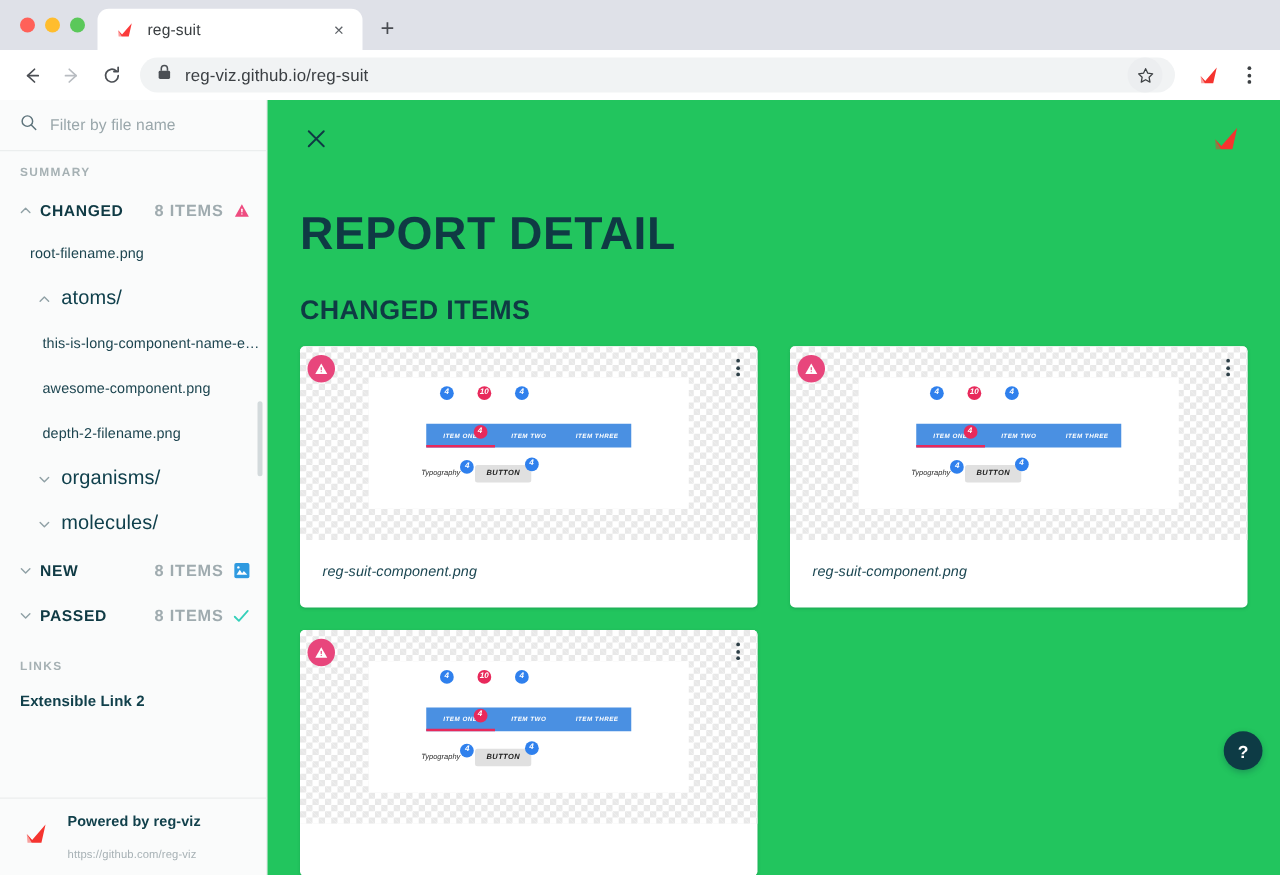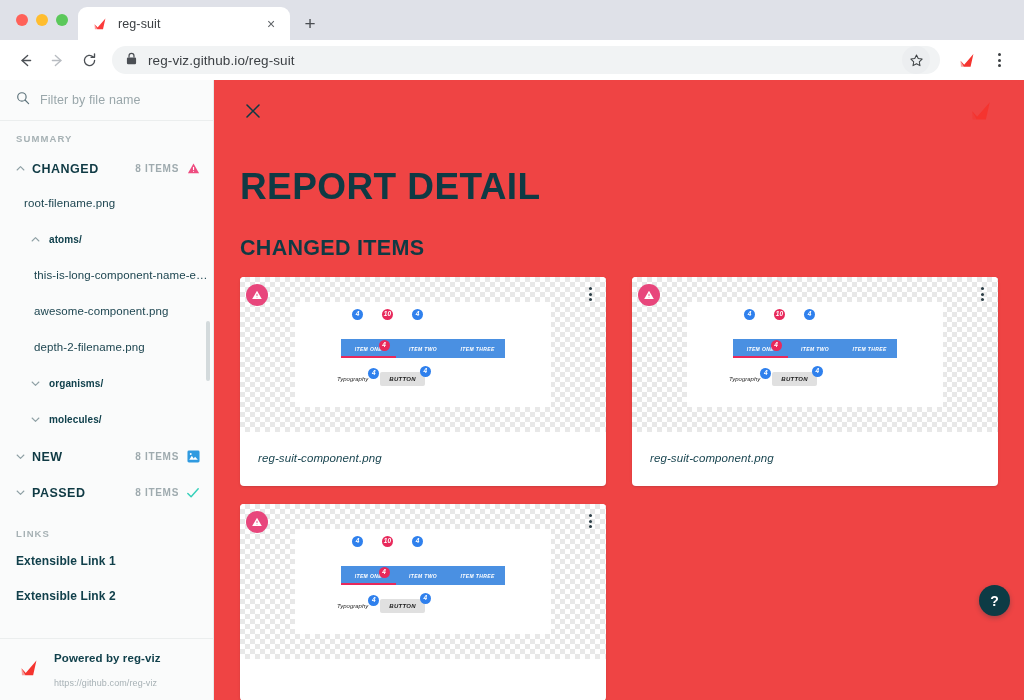--- a/index.html
+++ b/index.html
@@ -144,36 +144,36 @@
   }
   .chev {
     width: 14px; flex: 0 0 14px; display: flex;
     align-items: center; justify-content: center; color: #8fa0a5;
   }
   .group-name {
     font-size: 12.5px; font-weight: 700; color: #0f3a44;
     letter-spacing: .5px; margin-left: 5px; flex: 1;
   }
   .items-count {
-    font-size: 10px; font-weight: 700; color: #9fabaf;
+    font-size: 13px; font-weight: 700; color: #9fabaf;
     letter-spacing: .7px; margin-right: 7px;
   }
   .st-icon { width: 14px; height: 14px; flex: 0 0 14px; display: flex; align-items: center; justify-content: center; }
 
   .file-row {
     font-size: 11.5px; color: #1d4550; letter-spacing: .1px;
     height: 22px; display: flex; align-items: center;
     margin-bottom: 14px;
     white-space: nowrap; overflow: hidden; text-overflow: ellipsis;
   }
   .dir-row {
     display: flex; align-items: center; height: 22px; margin-bottom: 14px;
   }
   .dir-name {
-    font-size: 10px; font-weight: 700; color: #10404c;
+    font-size: 16px; font-weight: 400; color: #10404c;
     letter-spacing: .1px; margin-left: 7px;
   }
 
   .sb-thumb {
     position: absolute; right: 3px; top: 200px;
     width: 4px; height: 60px; border-radius: 2px; background: #d3dadc;
   }
 
   .links-block { padding-top: 12px; }
   .link-row {
@@ -185,21 +185,21 @@
   .sb-footer {
     flex: 0 0 62px; border-top: 1px solid #ebeeee;
     display: flex; align-items: center; gap: 12px; padding: 0 16px;
   }
   .footer-texts { display: flex; flex-direction: column; gap: 14px; }
   .footer-title { font-size: 11.5px; font-weight: 700; color: #11404b; letter-spacing: .1px; }
   .footer-url { font-size: 9px; color: #a7b1b5; letter-spacing: .1px; }
 
   
   .main {
-    flex: 1; background: #ef4444; position: relative;
+    flex: 1; background: #22c55e; position: relative;
     overflow: hidden; padding: 0 26px;
   }
   .main-top { display: flex; align-items: flex-start; justify-content: space-between; padding-top: 18px; }
   .close-x {
     width: 26px; height: 26px; display: flex; align-items: center; justify-content: center;
     color: #0f3a44;
   }
   .logo-tr { width: 34px; height: 26px; }
 
   .page-title {
@@ -484,21 +484,20 @@
           <span class="items-count">8 ITEMS</span>
           <span class="st-icon">
             <svg width="14" height="14" viewBox="0 0 14 14">
                 <path d="M1.8 7.4 L5.1 10.7 L12.2 2.7" stroke="#35d0ba" stroke-width="1.45" fill="none" stroke-linecap="round" stroke-linejoin="round"></path>
               </svg>
           </span>
         </div>
 
         <div class="links-block">
           <div class="sec-label">LINKS</div>
-          <div class="link-row">Extensible Link 1</div>
           <div class="link-row">Extensible Link 2</div>
         </div>
 
         <div class="sb-thumb"></div>
       </div>
 
       <div class="sb-footer">
         <span>
           <svg width="26" height="22" viewBox="0 0 16 16">
             <path d="M2.5 8.2 L5.6 11.6 L13.4 2.6 L11.0 13.2 L5.4 13.2 Z" fill="#f5342f"></path>

